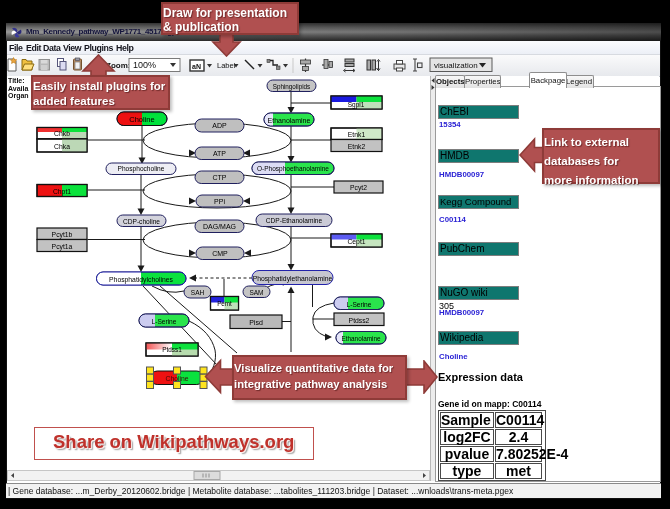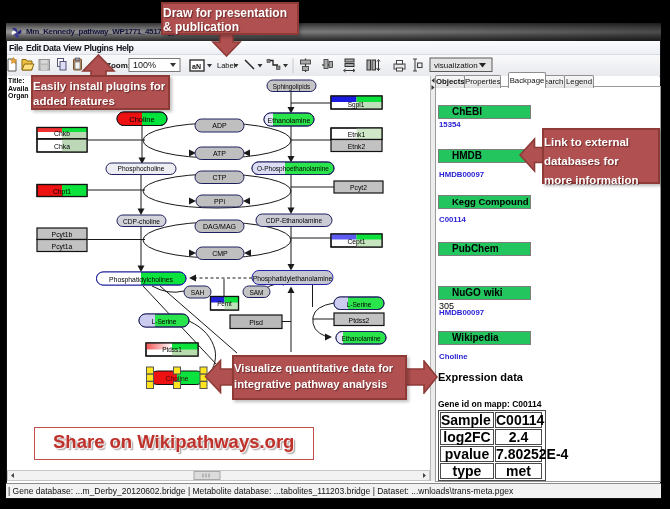--- a/index.html
+++ b/index.html
@@ -19,21 +19,21 @@
     background:linear-gradient(#fafafb,#e7e9ed);border-bottom:1px solid #bfc2c8;}
   #canvas{left:7px;top:76px;width:423px;height:394px;background:#fff;}
   #splitter{left:430px;top:76px;width:6px;height:405px;background:#ececec;border-left:1px solid #b8b8b8;border-right:1px solid #cfcfcf;}
   #panel{left:437px;top:76px;width:222px;height:405px;background:#fff;}
   #panelborder{left:435px;top:86px;width:224px;height:394px;border:1px solid #9a9a9a;background:#fff;}
   .tab{position:absolute;top:75px;height:12px;background:linear-gradient(#f8f8f8,#e2e2e2);
        border:1px solid #8e8e8e;border-bottom:none;font-size:7.8px;color:#111;line-height:12px;white-space:nowrap;overflow:hidden;
        text-align:center;border-radius:2px 2px 0 0;}
   .tabsel{top:72px;height:15px;background:#fff;font-weight:normal;z-index:5;}
   .hdrbox{position:absolute;left:438px;width:78px;height:12px;border:1px solid #7d7d7d;white-space:nowrap;overflow:hidden;
-       background:#22c55e;font-size:10px;font-weight:bold;color:#000;padding-left:13px;line-height:12px;}
+       background:#0f766e;font-size:10px;font-weight:normal;color:#000;padding-left:1px;line-height:12px;}
   .plink{position:absolute;left:439px;font-size:7.8px;font-weight:bold;color:#2a22d4;}
   .callout{position:absolute;background:#b05050;border:2px solid #8e3b38;color:#fff;
      font-weight:bold;text-align:left;z-index:40;
      text-shadow:1px 1px 1px rgba(60,10,10,.55);box-shadow:2px 2px 3px rgba(0,0,0,.25);}
   svg text{font-family:"Liberation Sans",sans-serif;}
   .tc{border:1px solid #4a4a4a;background:#fff;font-size:14px;font-weight:bold;color:#000;
       text-align:center;height:14px;line-height:14px;white-space:nowrap;}
 </style>
 </head>
 <body>
@@ -164,21 +164,21 @@
   </g>
 </svg>
 
 <svg class="abs" style="left:430px;top:77px;z-index:6" width="6" height="14" viewBox="0 0 6 14">
   <path d="M4.5 1 L1.5 3.5 L4.5 6 Z" fill="#333"></path>
   <path d="M1.5 8 L4.5 10.5 L1.5 13 Z" fill="#333"></path>
 </svg>
 
 <div class="tab" style="left:435px;width:28px;font-weight:bold;">Objects</div>
 <div class="tab" style="left:464px;width:35px;">Properties</div>
-<div class="tab tabsel" style="left:508px;width:36px;line-height:15px;">Backpage</div>
+<div class="tab tabsel" style="left:529px;width:36px;line-height:15px;">Backpage</div>
 <div class="tab" style="left:537px;width:26px;">Search</div>
 <div class="tab" style="left:564px;width:28px;">Legend</div>
 
 <div class="hdrbox" style="top:105px;">ChEBI</div>
 <div class="plink" style="top:120px;">15354</div>
 <div class="hdrbox" style="top:149px;">HMDB</div>
 <div class="plink" style="top:170px;">HMDB00097</div>
 <div class="hdrbox" style="top:195px;font-size:9.5px;">Kegg Compound</div>
 <div class="plink" style="top:215px;">C00114</div>
 <div class="hdrbox" style="top:242px;">PubChem</div>

